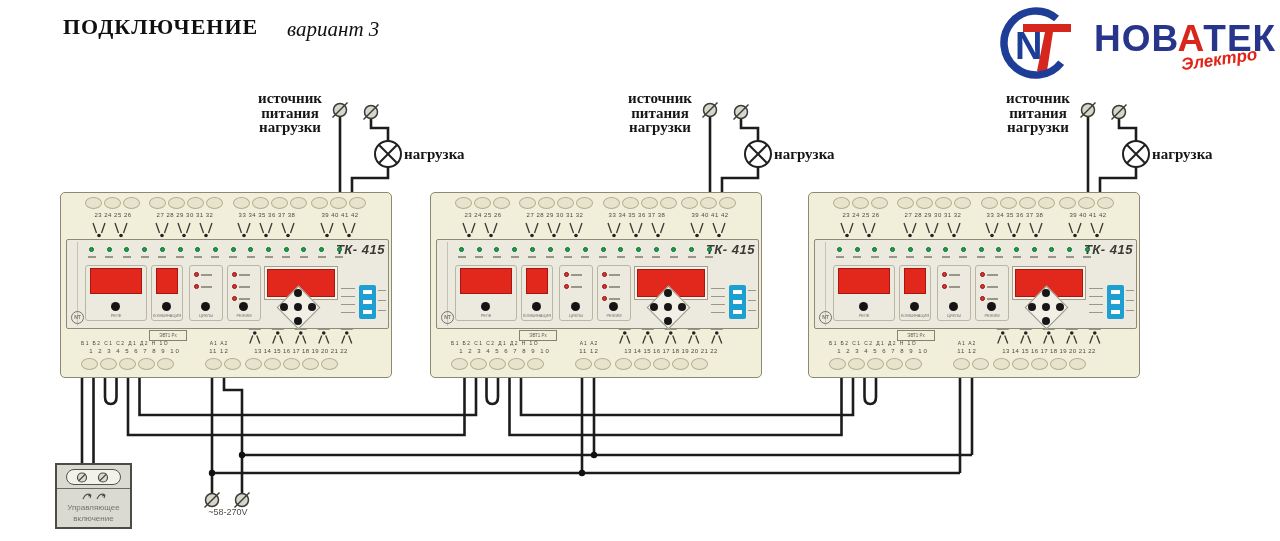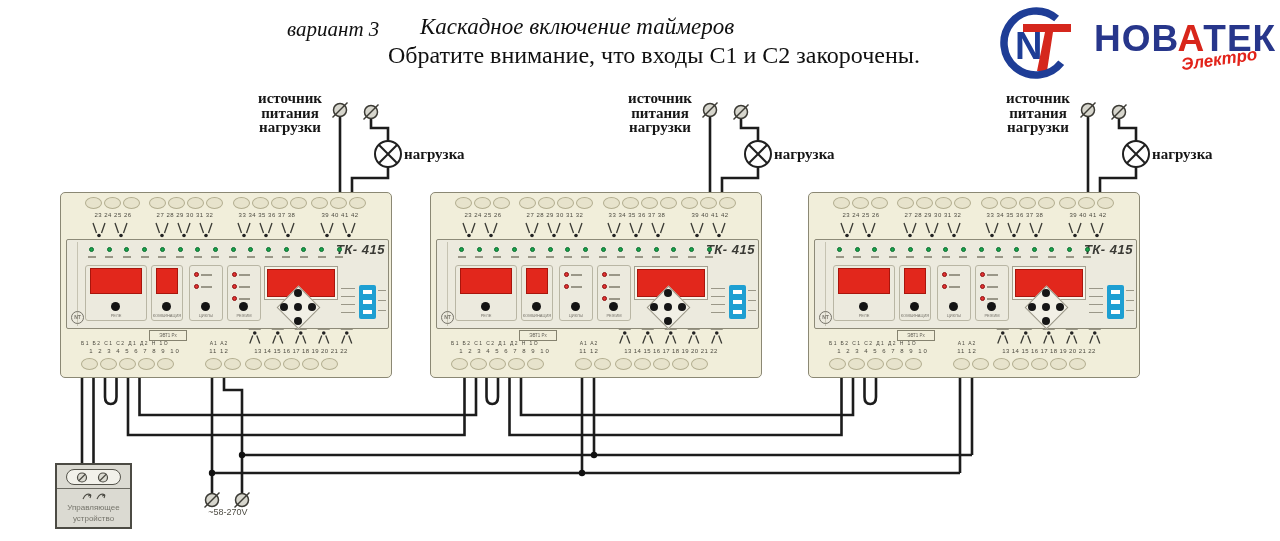--- a/index.html
+++ b/index.html
@@ -132,23 +132,22 @@
         <line x1="378.8" y1="163.2" x2="397.2" y2="144.8" stroke="#202020" stroke-width="2"></line>
         <circle cx="758" cy="154" r="13" fill="#fff" stroke="#202020" stroke-width="2"></circle>
         <line x1="748.8" y1="144.8" x2="767.2" y2="163.2" stroke="#202020" stroke-width="2"></line>
         <line x1="748.8" y1="163.2" x2="767.2" y2="144.8" stroke="#202020" stroke-width="2"></line>
         <circle cx="1136" cy="154" r="13" fill="#fff" stroke="#202020" stroke-width="2"></circle>
         <line x1="1126.8" y1="144.8" x2="1145.2" y2="163.2" stroke="#202020" stroke-width="2"></line>
         <line x1="1126.8" y1="163.2" x2="1145.2" y2="144.8" stroke="#202020" stroke-width="2"></line>
       </g>
     </svg>
 
+  <div class="abs hdr-title">ПОДКЛЮЧЕНИЕ</div>
   <div class="abs hdr-variant">вариант 3</div>
-  <div class="abs hdr-sub">Каскадное включение таймеров</div>
-  <div class="abs hdr-note">Обратите внимание, что входы С1 и С2 закорочены.</div>
 
   <div class="abs logo">
     <svg width="82" height="82" viewBox="0 0 82 82">
       <text x="20" y="57" font-family="Liberation Sans,sans-serif" font-size="38" font-weight="bold" fill="#1e3d96">N</text>
       <path fill="#d5271d" d="M28,22 L76,22 L76,30 L58,30 L52,69 L42,69 L50,30 L28,30 Z"></path>
       <path fill="none" stroke="#1e3d96" stroke-width="7.5" d="M66.2,60.7 A32,32 0 1 1 61.6,16.5"></path>
     </svg>
     <div class="brand"><span>НОВ</span><span class="acc">А</span><span>ТЕК</span></div>
     <div class="sub">Электро</div>
   </div>
@@ -161,21 +160,21 @@
         <circle cx="36" cy="6.5" r="4.5" fill="#dcdbd2" stroke="#4c4b44" stroke-width="1.2"></circle>
         <line x1="32.5" y1="10" x2="39.5" y2="3" stroke="#4c4b44" stroke-width="1.2"></line>
       </svg>
     </div>
     <div class="ctrl-div"></div>
     <svg width="73" height="12" viewBox="0 0 73 12" style="position:absolute;left:0;top:25px">
       <path d="M26,9 Q29,2 34,5 M34,5 L31,6 M34,5 L33,8" fill="none" stroke="#4c4b44" stroke-width="1.1"></path>
       <path d="M40,9 Q43,2 48,5 M48,5 L45,6 M48,5 L47,8" fill="none" stroke="#4c4b44" stroke-width="1.1"></path>
     </svg>
     <div class="ctrl-txt" style="top:38px">Управляющее</div>
-    <div class="ctrl-txt" style="top:49px">устройство</div>
+    <div class="ctrl-txt" style="top:49px">включение</div>
   </div>
 
   <div class="abs mains-label">~58-270V</div>
 
 <div class="device" style="left: 60px;">
     <div class="ov-top">
         <div class="oval" style="left: 24px; top: 4px;"></div>
         <div class="oval" style="left: 43px; top: 4px;"></div>
         <div class="oval" style="left: 62px; top: 4px;"></div>
         <div class="oval" style="left: 88px; top: 4px;"></div>

